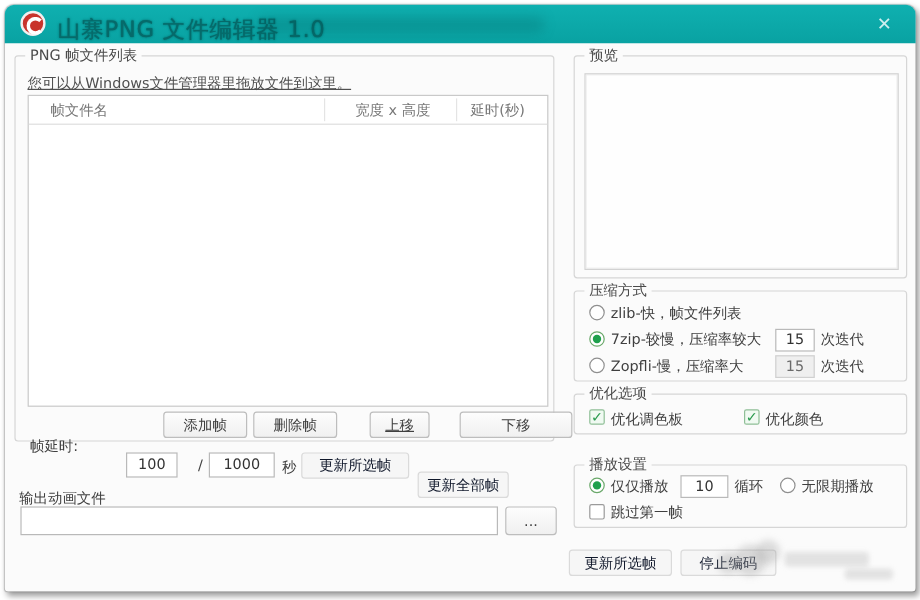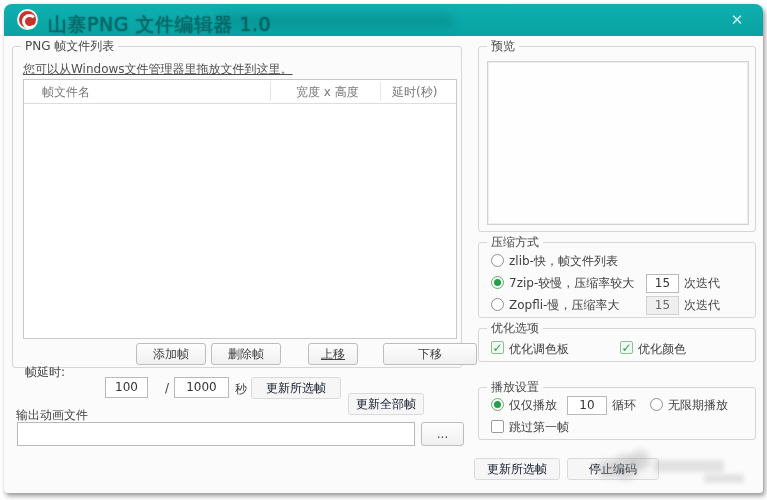--- a/index.html
+++ b/index.html
@@ -194,21 +194,21 @@
       <div class="lbl" style="left:133px;top:9px;">循环</div>
 
       <div class="radio" style="left:171px;top:10px;"></div>
       <div class="lbl" style="left:189px;top:9px;">无限期播放</div>
 
       <div class="check off" style="left:12px;top:32px;"></div>
       <div class="lbl" style="left:30px;top:31px;">跳过第一帧</div>
     </div>
 
     <div class="btn disabled" style="left:470px;top:422px;width:86px;">更新所选帧</div>
-    <div class="btn disabled" style="left:563px;top:422px;width:92px;">停止编码</div>
+    <div class="btn disabled" style="left:563px;top:422px;width:80px;">停止编码</div>
 
     <div class="wm" style="left:580px;top:412px;width:175px;height:45px;">
       <div class="blob" style="left:28px;top:6px;width:26px;height:26px;"></div>
       <div class="blob" style="left:46px;top:2px;width:20px;height:20px;"></div>
       <div class="blob" style="left:14px;top:12px;width:18px;height:18px;"></div>
       <div class="bar" style="left:70px;top:12px;width:70px;height:12px;"></div>
       <div class="bar" style="left:120px;top:26px;width:40px;height:9px;"></div>
     </div>
 
   </div>

